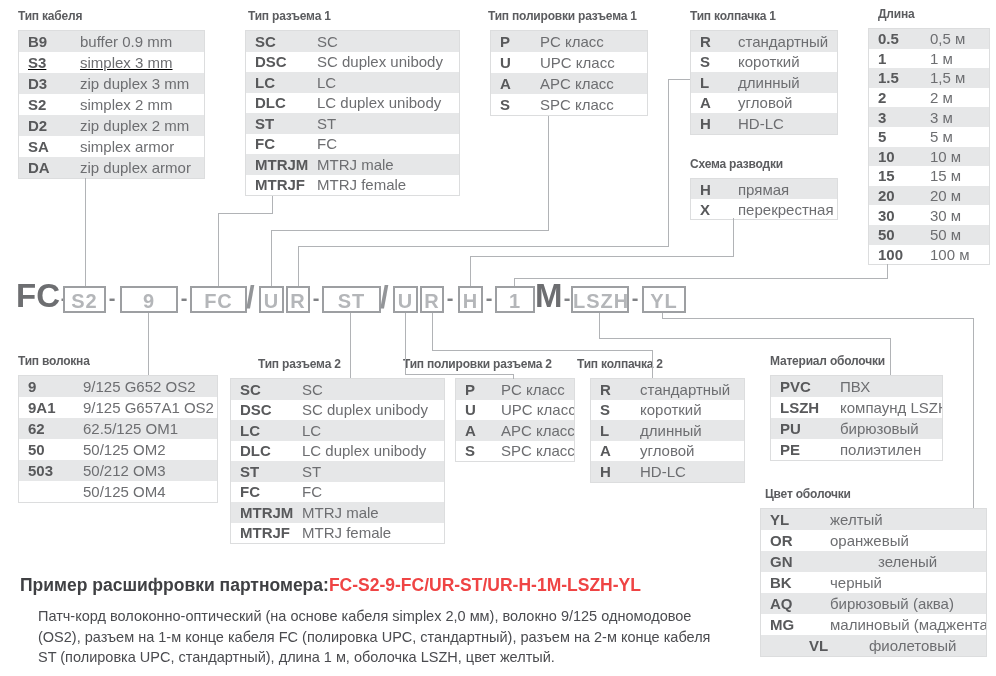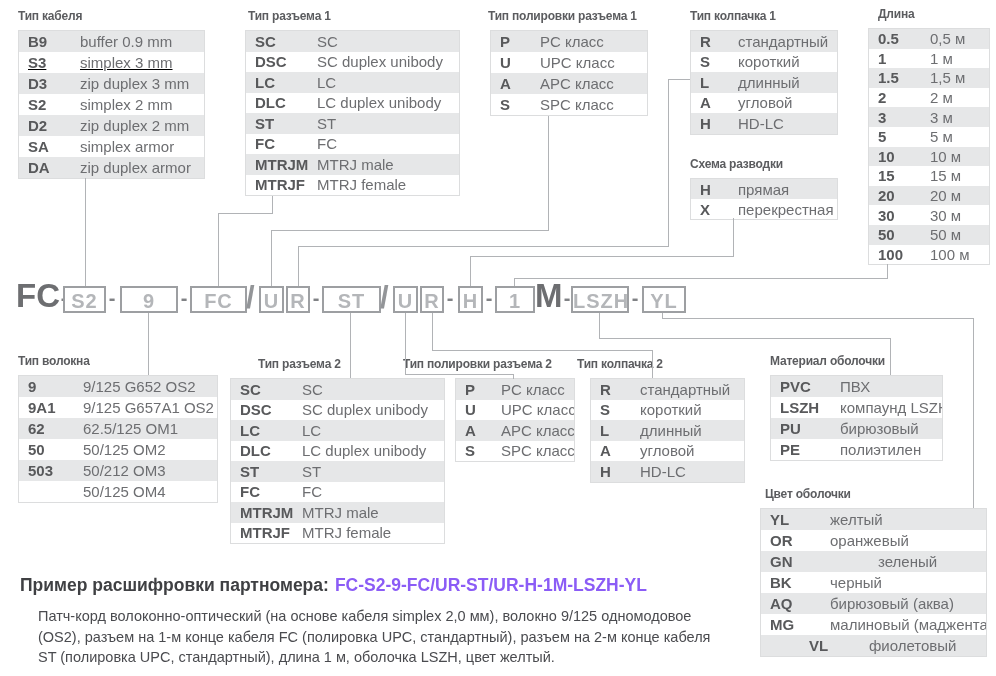--- a/index.html
+++ b/index.html
@@ -33,21 +33,21 @@
     border:2px solid #9d9fa2;text-align:center;
     font-size:20px;font-weight:700;color:#b4b6b9;letter-spacing:1px;background:#fff;
   }
   .pn-plain{top:277px;font-size:33px;font-weight:700;color:#6d6e71;}
   .pn-sep{top:286px;height:27px;line-height:25px;width:12px;text-align:center;
     font-size:20px;font-weight:700;color:#808285;}
   .pn-slash{top:280px;font-size:31px;font-weight:700;color:#939598;}
   
   #example-title{position:absolute;left:20px;top:575px;font-size:17.5px;font-weight:700;white-space:nowrap;}
   #example-title .t1{color:#3f4043;}
-  #example-title .t2{color:#8b5cf6;margin-left:6px;}
+  #example-title .t2{color:#ef4444;}
   #example-desc{
     position:absolute;left:38px;top:606px;width:694px;margin:0;
     font-size:14.5px;line-height:1.42;color:#4a4b4f;
   }
 </style>
 </head>
 <body>
 
 <div id="canvas">
 

